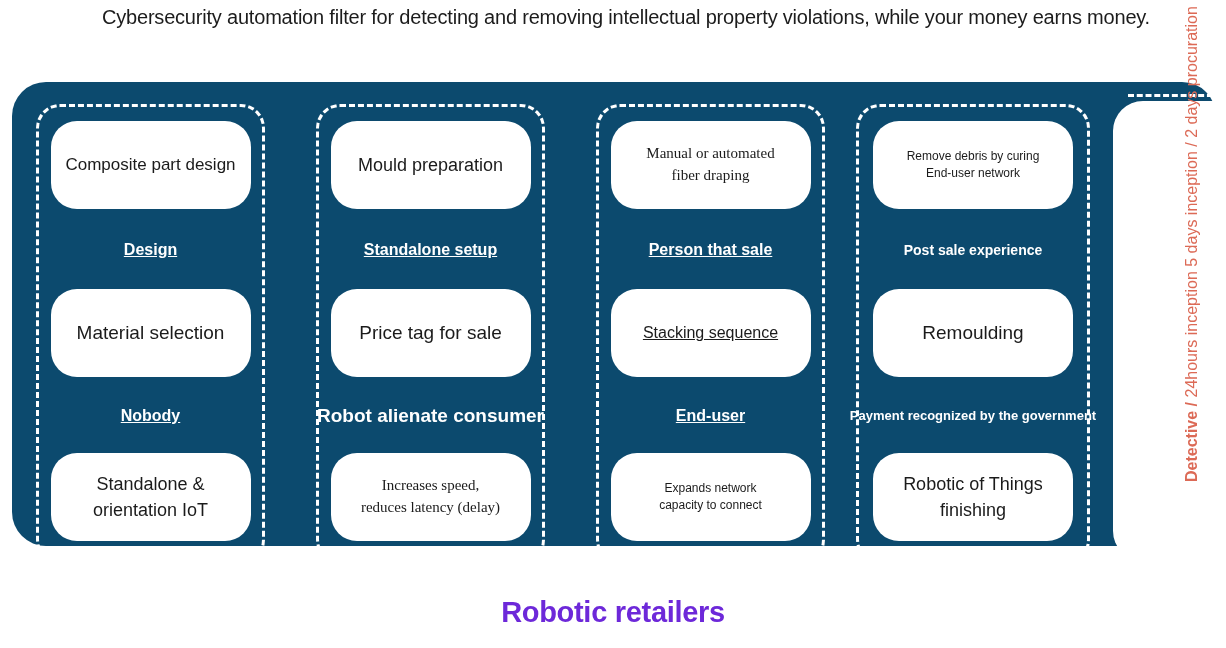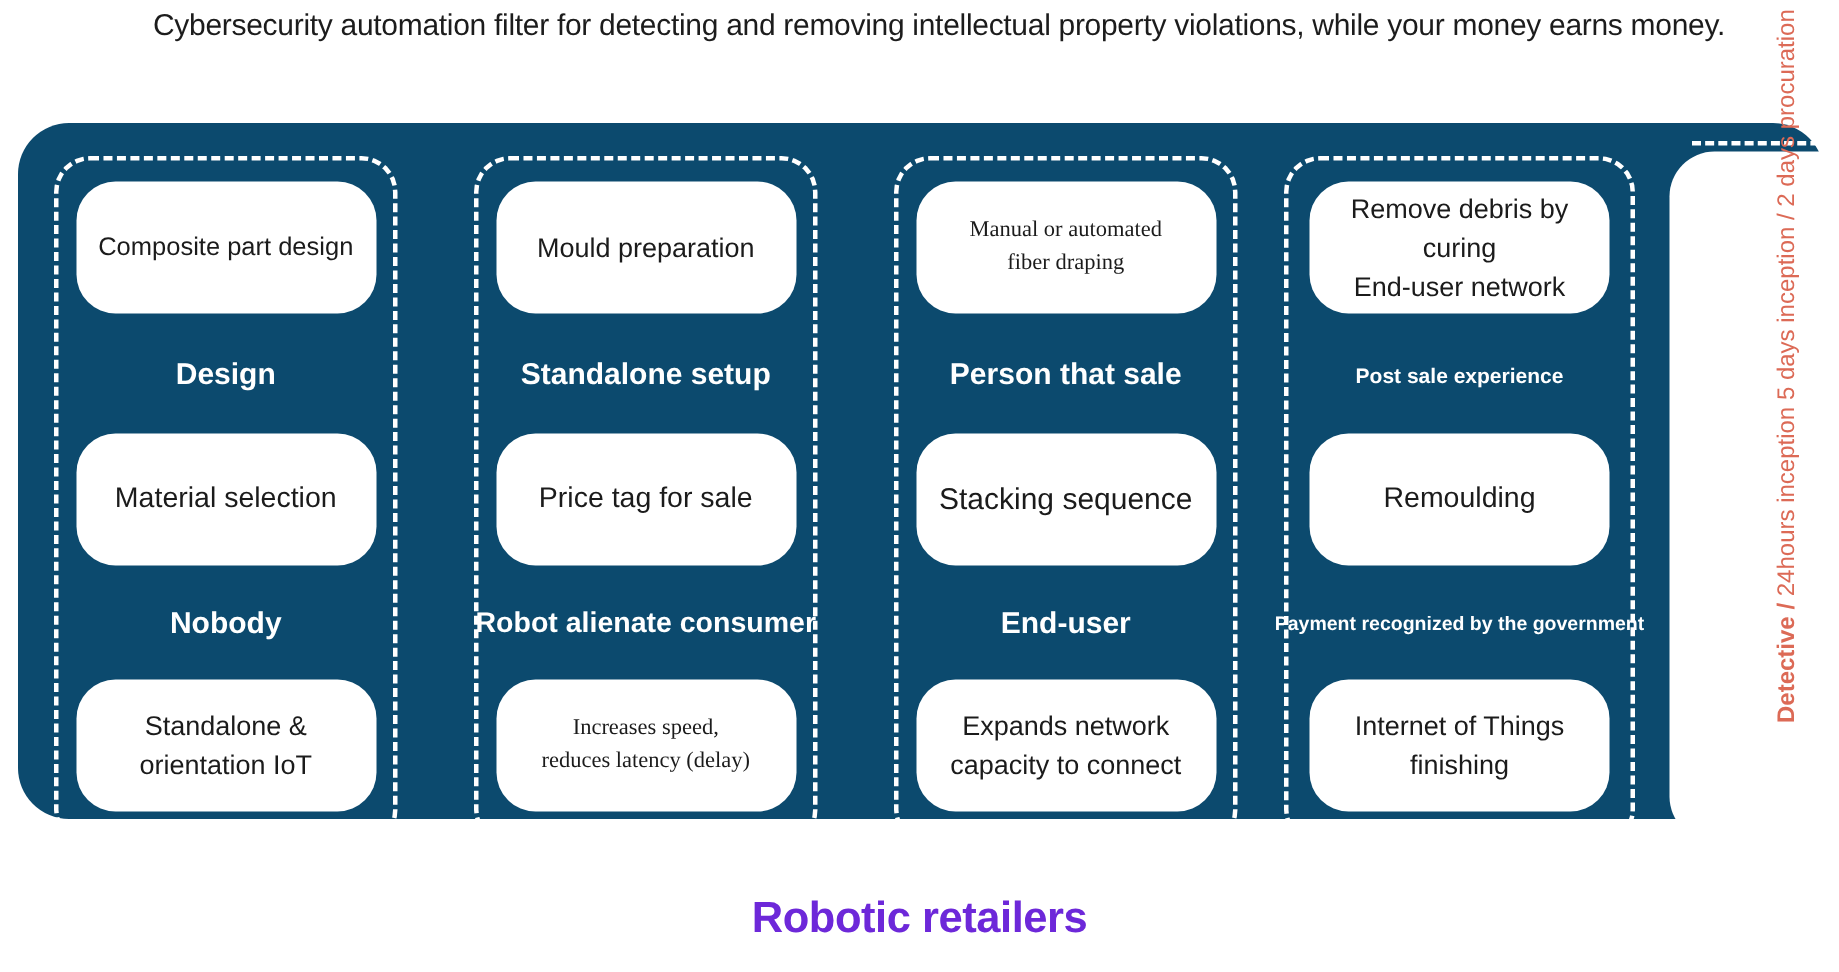--- a/index.html
+++ b/index.html
@@ -33,26 +33,26 @@
   .lab{
     color:#ffffff;font-weight:600;height:30px;line-height:30px;
     white-space:nowrap;text-align:center;flex:none;
   }
   .r1{margin-top:14px;}
   .l1{margin-top:26px;}
   .r2{margin-top:24px;}
   .l2{margin-top:24px;}
   .r3{margin-top:22px;}
   .fs13{font-size:13px;}
-  .fs14{font-size:18px;}
+  .fs14{font-size:12px;}
   .fs15{font-size:15px;font-family:Liberation Serif, serif;}
   .fs17{font-size:17px;}
   .fs18{font-size:18px;}
   .fs19{font-size:19px;}
-  .fs20{font-size:20px;}
+  .fs20{font-size:16px;text-decoration:underline;}
   .fs21{font-size:14px;}
   .dash-seg{
     position:absolute;left:1116px;width:120px;height:0;
     border-top:3px dashed #ffffff;
   }
   .dash-top{top:12px;}
   .dash-bottom{top:482px;}
   .side-panel{
     position:absolute;left:1101px;top:19px;width:160px;height:460px;
     background:#ffffff;border-radius:30px;
@@ -103,21 +103,21 @@
     <div class="box r3 fs14">Expands network
 capacity to connect</div>
   </div>
 
   <div class="col col4">
     <div class="box r1 fs14">Remove debris by curing
 End-user network</div>
     <div class="lab l1 fs21">Post sale experience</div>
     <div class="box r2 fs19">Remoulding</div>
     <div class="lab l2 fs13">Payment recognized by the government</div>
-    <div class="box r3 fs18">Internet of Things
+    <div class="box r3 fs18">Robotic of Things
 finishing</div>
   </div>
 
   <div class="dash-seg dash-top"></div>
   <div class="side-panel"></div>
   <div class="dash-seg dash-bottom"></div>
 </div>
 
 <div class="vtext"><span class="b">Detective /</span> <span>24hours inception 5 days inception / 2 days procuration</span></div>
 

